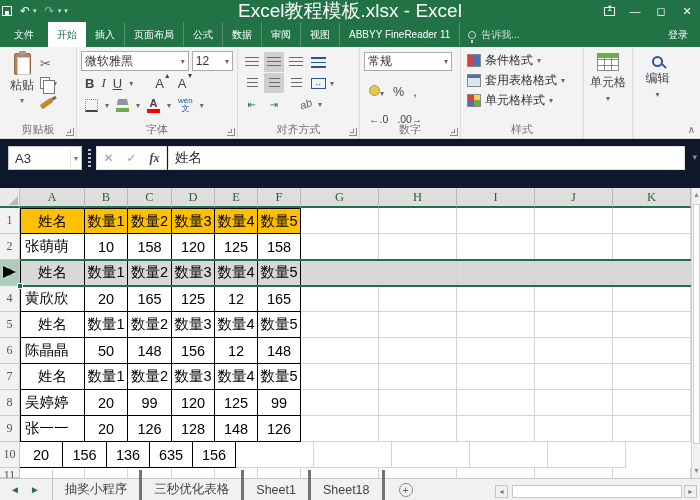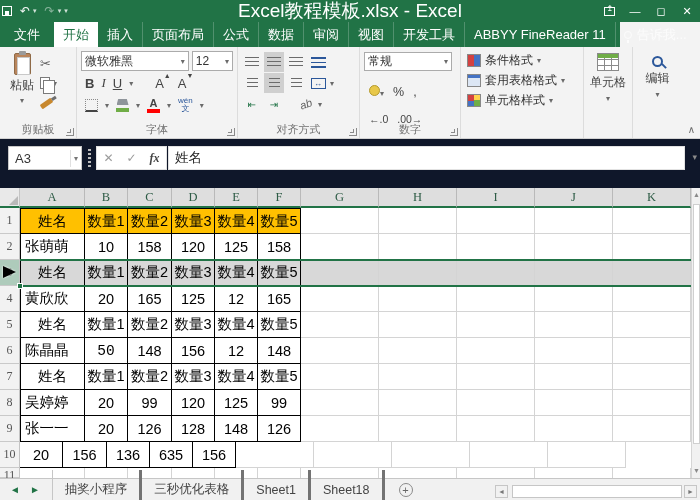--- a/index.html
+++ b/index.html
@@ -14,21 +14,21 @@
   .qat .drop{font-size:7px;opacity:.8;margin-left:-5px;}
   .ic-save{width:10px;height:10px;border:1.5px solid #fff;display:inline-block;position:relative;}
   .ic-save::after{content:"";position:absolute;left:2px;top:4px;width:4px;height:4px;background:#fff;}
   .wtitle{position:absolute;left:0;right:0;text-align:center;font-size:19px;pointer-events:none;}
   .wincontrols{margin-left:auto;display:flex;align-items:center;height:22px;}
   .wincontrols .wbtn{width:26px;height:22px;display:flex;align-items:center;justify-content:center;font-size:11px;color:#fff;}
   .ic-ribopts{width:11px;height:9px;border:1px solid #fff;position:relative;display:inline-block;}
   .ic-ribopts::after{content:"↥";position:absolute;left:2px;top:-4px;font-size:8px;}
 
   
-  .tabrow{position:absolute;left:0;top:22px;width:620px;height:25px;background:#217346;display:flex;align-items:stretch;color:#fff;font-size:13px;}
+  .tabrow{position:absolute;left:0;top:22px;width:700px;height:25px;background:#217346;display:flex;align-items:stretch;color:#fff;font-size:10px;}
   .rtabs{display:flex;align-items:stretch;}
   .rtab{display:flex;align-items:center;padding:0 9px;border-right:1px solid rgba(255,255,255,.22);white-space:nowrap;}
   .rtab.first{border-left:none;border-right:none;padding:0 14px;}
   .rtab.active{background:#fff;color:#217346;border-right:none;}
   .tellme{display:flex;align-items:center;gap:5px;padding:0 8px;opacity:.75;white-space:nowrap;}
   .bulb{width:8px;height:8px;border:1px solid #fff;border-radius:50%;position:relative;display:inline-block;}
   .bulb::after{content:"";position:absolute;left:2px;top:8px;width:2px;height:3px;background:#fff;}
   .tab-spacer{flex:1;}
   .signin{display:flex;align-items:center;padding:0 12px;white-space:nowrap;}
 
@@ -178,21 +178,20 @@
   <div class="tabrow">
     <div class="rtabs">
         <span class="rtab first">文件</span>
         <span class="rtab active">开始</span>
         <span class="rtab">插入</span>
         <span class="rtab">页面布局</span>
         <span class="rtab">公式</span>
         <span class="rtab">数据</span>
         <span class="rtab">审阅</span>
         <span class="rtab">视图</span>
-        <span class="rtab">开发工具</span>
         <span class="rtab">ABBYY FineReader 11</span>
       </div>
     <div class="tellme">
       <span class="bulb"></span>
       <span>告诉我...</span>
     </div>
     <div class="tab-spacer"></div>
     <div class="signin">登录</div>
 
   </div>
@@ -332,20 +331,21 @@
       <div class="strow">
           <span class="ic-ft"></span>
           <span>套用表格格式</span>
           <span class="drop9">▾</span>
         </div>
       <div class="strow">
           <span class="ic-cs"></span>
           <span>单元格样式</span>
           <span class="drop9">▾</span>
         </div>
+      <div class="glabel">样式</div>
     </div>
 
     <div class="rgroup grp-big">
       <span class="ic-cells"></span>
       <span>单元格</span>
       <span class="drop9">▾</span>
     </div>
 
     <div class="rgroup grp-big" style="border-right:none;">
       <span class="ic-zoom"></span>
@@ -455,21 +455,21 @@
           <div class="cell tcell" style="width: 43px;">数量5</div>
           <div class="cell fcell" style="width: 78px;"></div>
           <div class="cell fcell" style="width: 78px;"></div>
           <div class="cell fcell" style="width: 78px;"></div>
           <div class="cell fcell" style="width: 78px;"></div>
           <div class="cell fcell" style="width: 78px;"></div>
         </div>
         <div class="grow">
           <div class="rowhead">6</div>
           <div class="cell tcell firstc namecell" style="width: 65px;">陈晶晶</div>
-          <div class="cell tcell" style="width: 43px; font-family: Liberation Mono, monospace;">50</div>
+          <div class="cell tcell" style="width: 43px;">50</div>
           <div class="cell tcell" style="width: 44px;">148</div>
           <div class="cell tcell" style="width: 43px;">156</div>
           <div class="cell tcell" style="width: 43px;">12</div>
           <div class="cell tcell" style="width: 43px;">148</div>
           <div class="cell fcell" style="width: 78px;"></div>
           <div class="cell fcell" style="width: 78px;"></div>
           <div class="cell fcell" style="width: 78px;"></div>
           <div class="cell fcell" style="width: 78px;"></div>
           <div class="cell fcell" style="width: 78px;"></div>
         </div>

